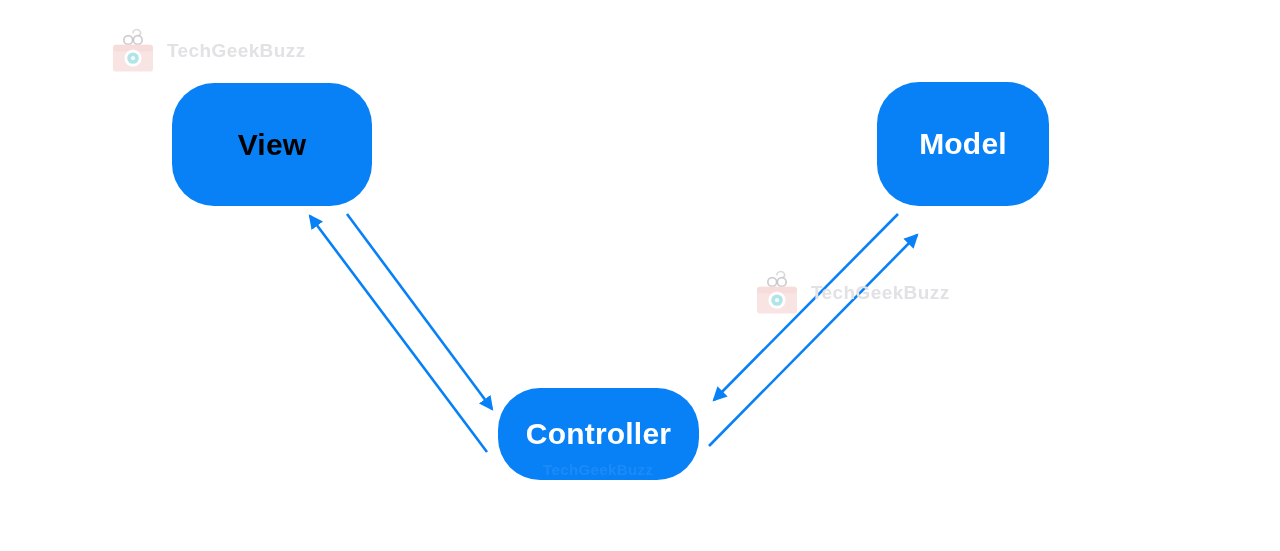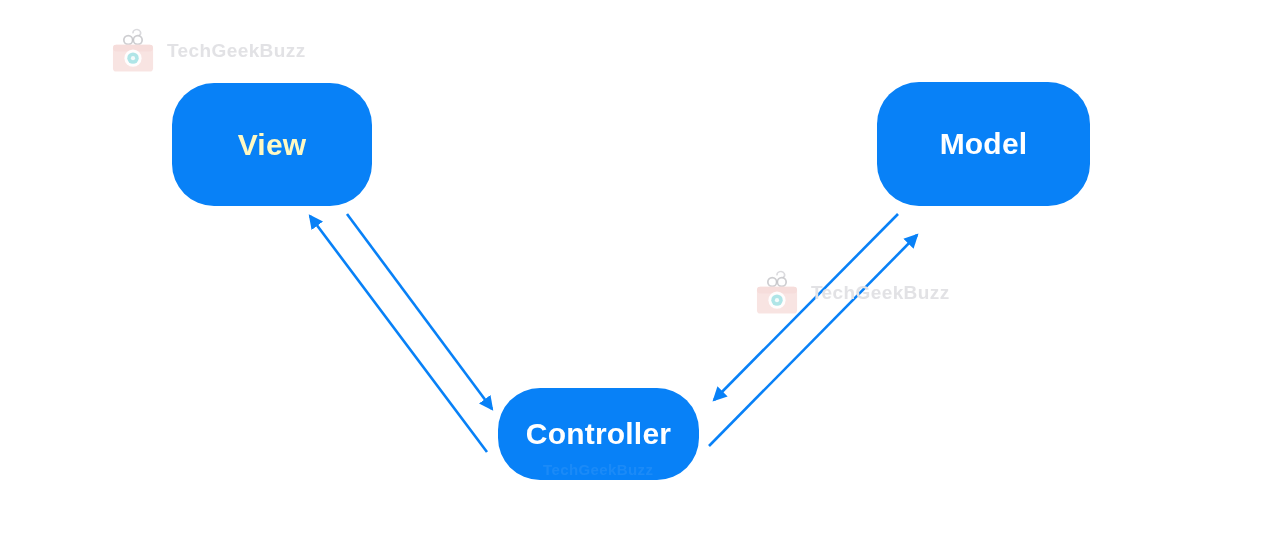--- a/index.html
+++ b/index.html
@@ -31,21 +31,21 @@
     align-items: center;
     justify-content: center;
   }
   .node span {
     color: #ffffff;
     font-size: 30px;
     font-weight: bold;
     letter-spacing: 0.2px;
   }
   .node-view       { left: 172px; top: 83px;  width: 200px; height: 123px; }
-  .node-model      { left: 877px; top: 82px;  width: 213px; height: 124px; }
+  .node-model      { left: 877px; top: 82px;  width: 172px; height: 124px; }
   .node-controller { left: 498px; top: 388px; width: 201px; height: 92px; }
 
   .watermark {
     position: absolute;
     display: flex;
     align-items: center;
   }
   .wm-1 { left: 112px; top: 27px; }
   .wm-2 { left: 756px; top: 269px; }
   .wm-logo {
@@ -113,21 +113,21 @@
       <rect x="1" y="18" width="42" height="28" rx="3.5" fill="#F4CFCC"></rect>
       <rect x="1" y="18" width="42" height="7" rx="3.5" fill="#EFC2BE"></rect>
       <circle cx="22" cy="32" r="9" fill="#ffffff" opacity="0.95"></circle>
       <circle cx="22" cy="32" r="6" fill="#6FD1D5"></circle>
       <circle cx="22" cy="32" r="2.2" fill="#ffffff" opacity="0.85"></circle>
     </svg>
     <span class="wm-text" style="color: rgb(226, 226, 229);">TechGeekBuzz</span>
   </div>
 
   <div class="node node-view" style="background: rgb(8, 129, 247);">
-    <span style="color: #fef9c3; text-align: right;">View</span>
+    <span style="color: #000000; text-align: right;">View</span>
   </div>
   <div class="node node-model" style="background: rgb(8, 129, 247);">
     <span style="color: rgb(255, 255, 255);">Model</span>
   </div>
   <div class="node node-controller" style="background: rgb(8, 129, 247);">
     <span style="color: rgb(255, 255, 255);">Controller</span>
   </div>
 
   <div class="ghost-text">TechGeekBuzz</div>
 

